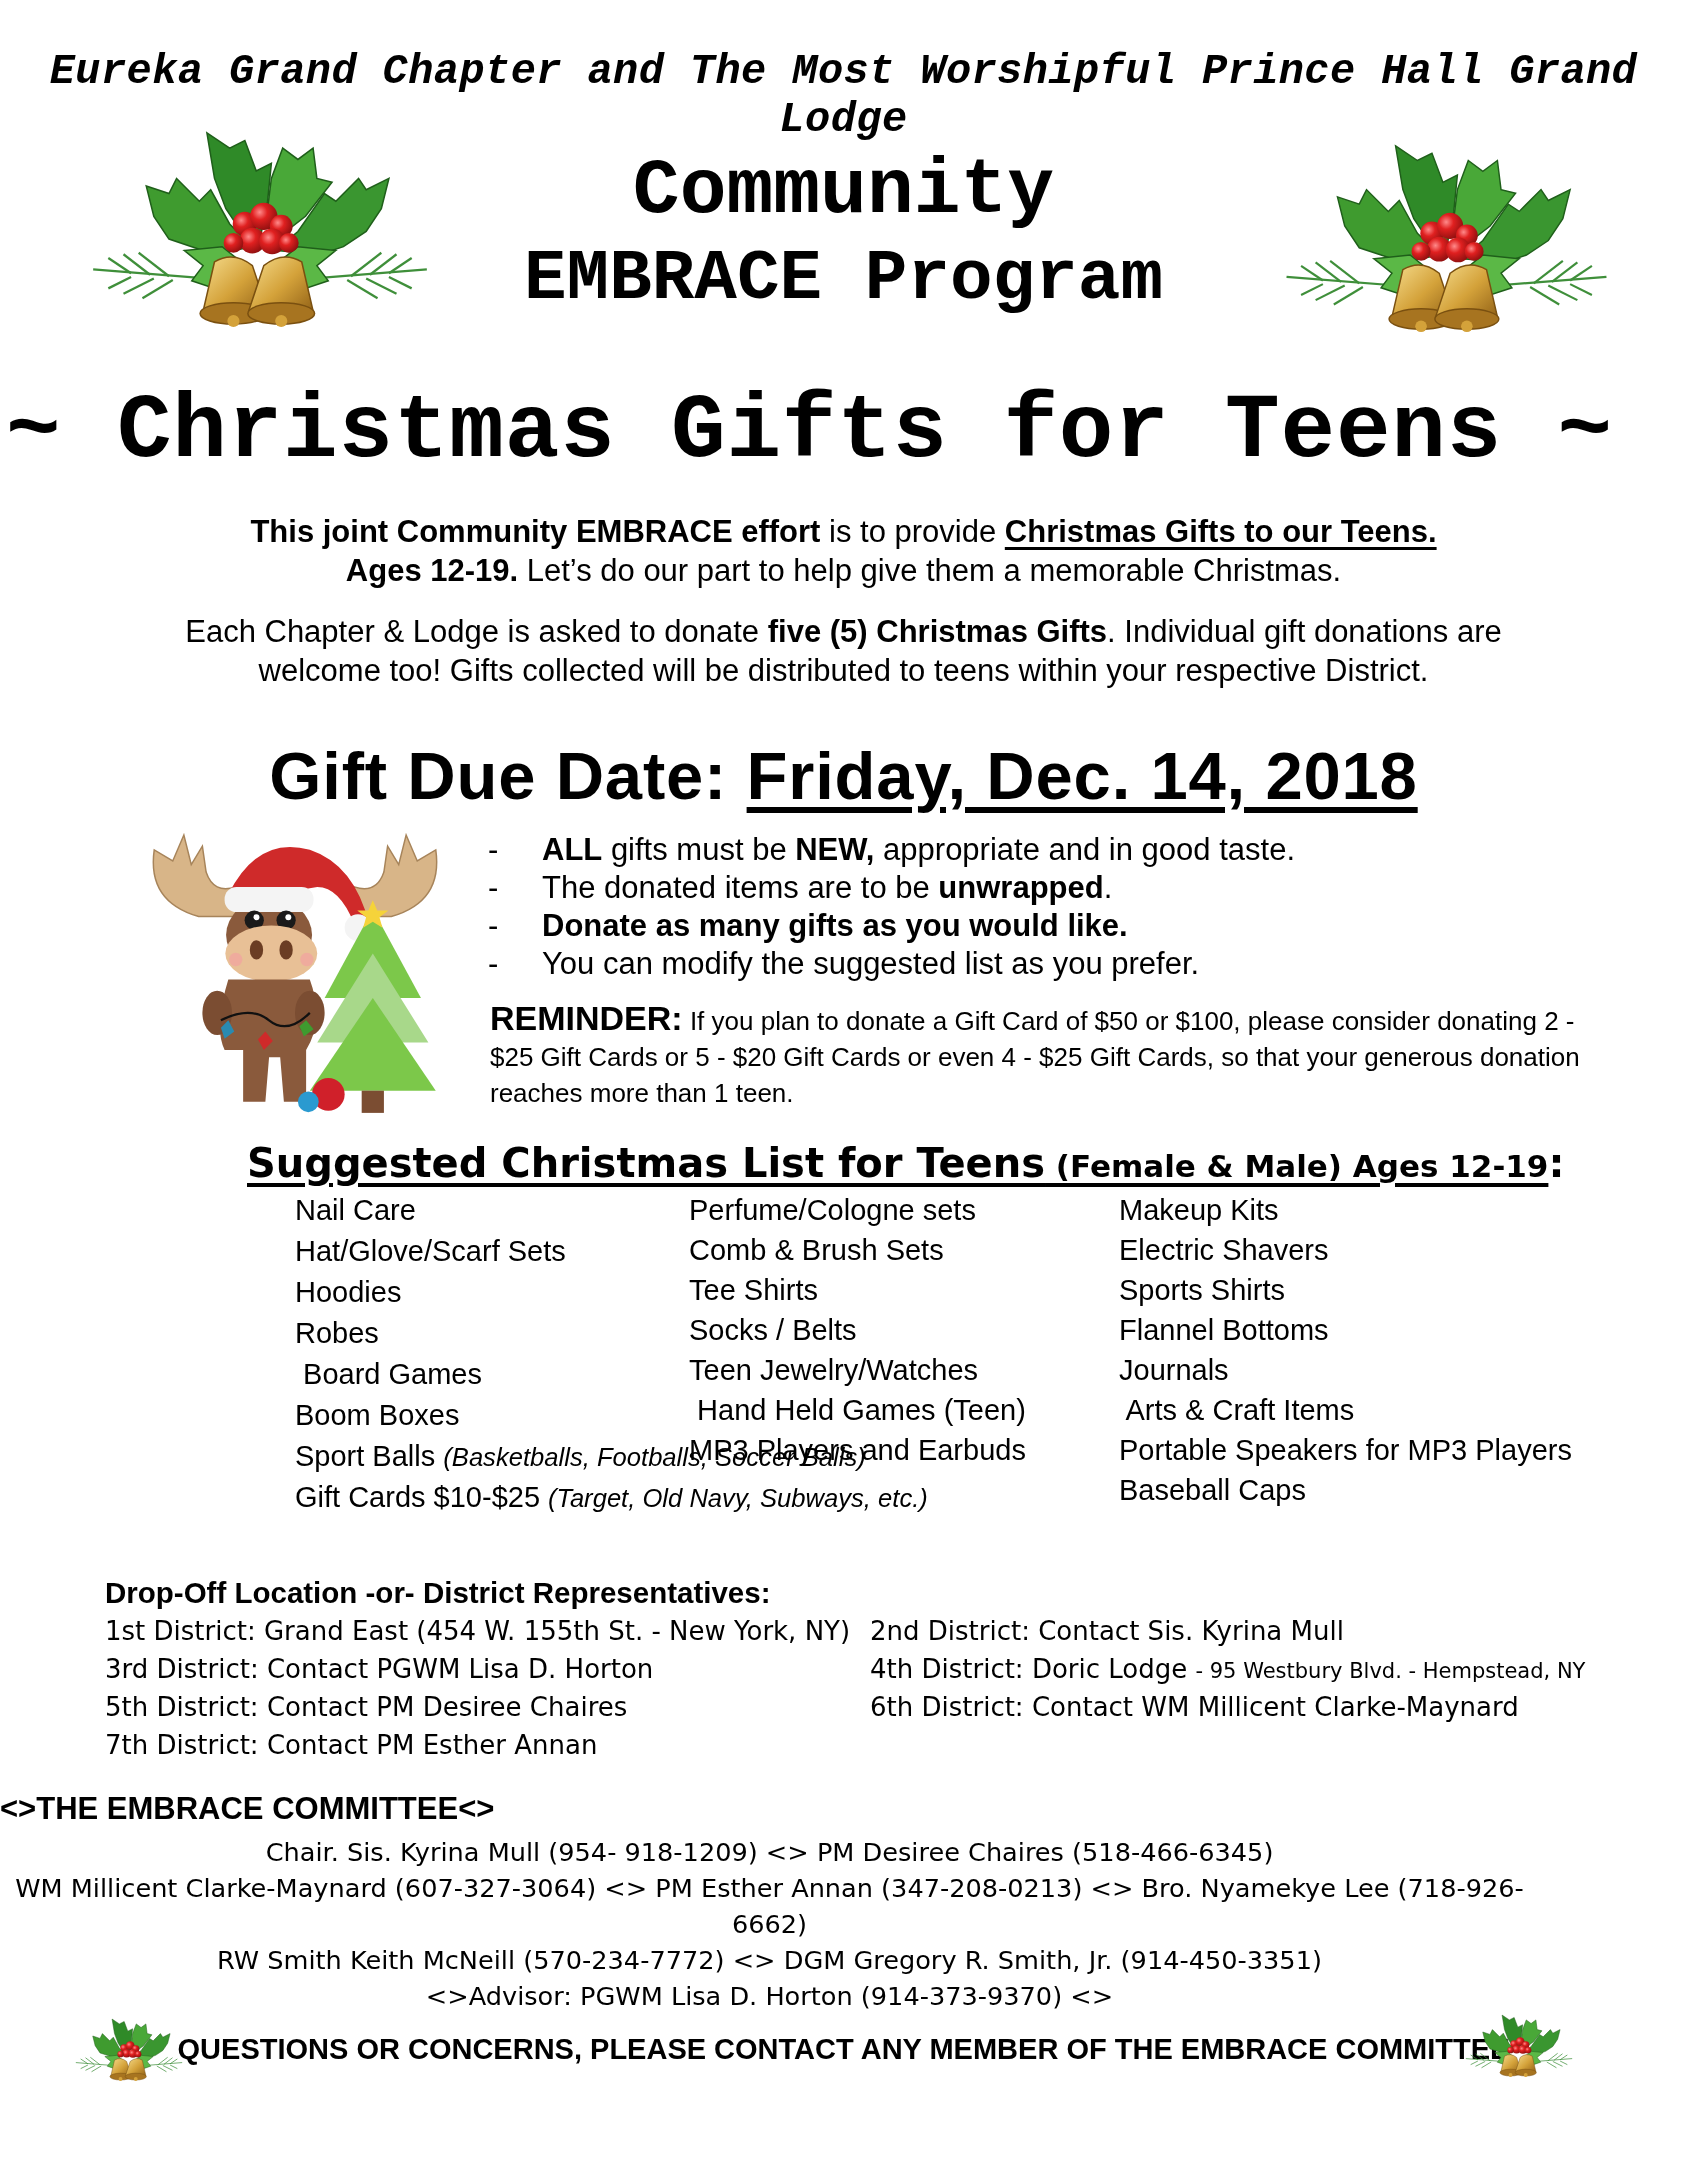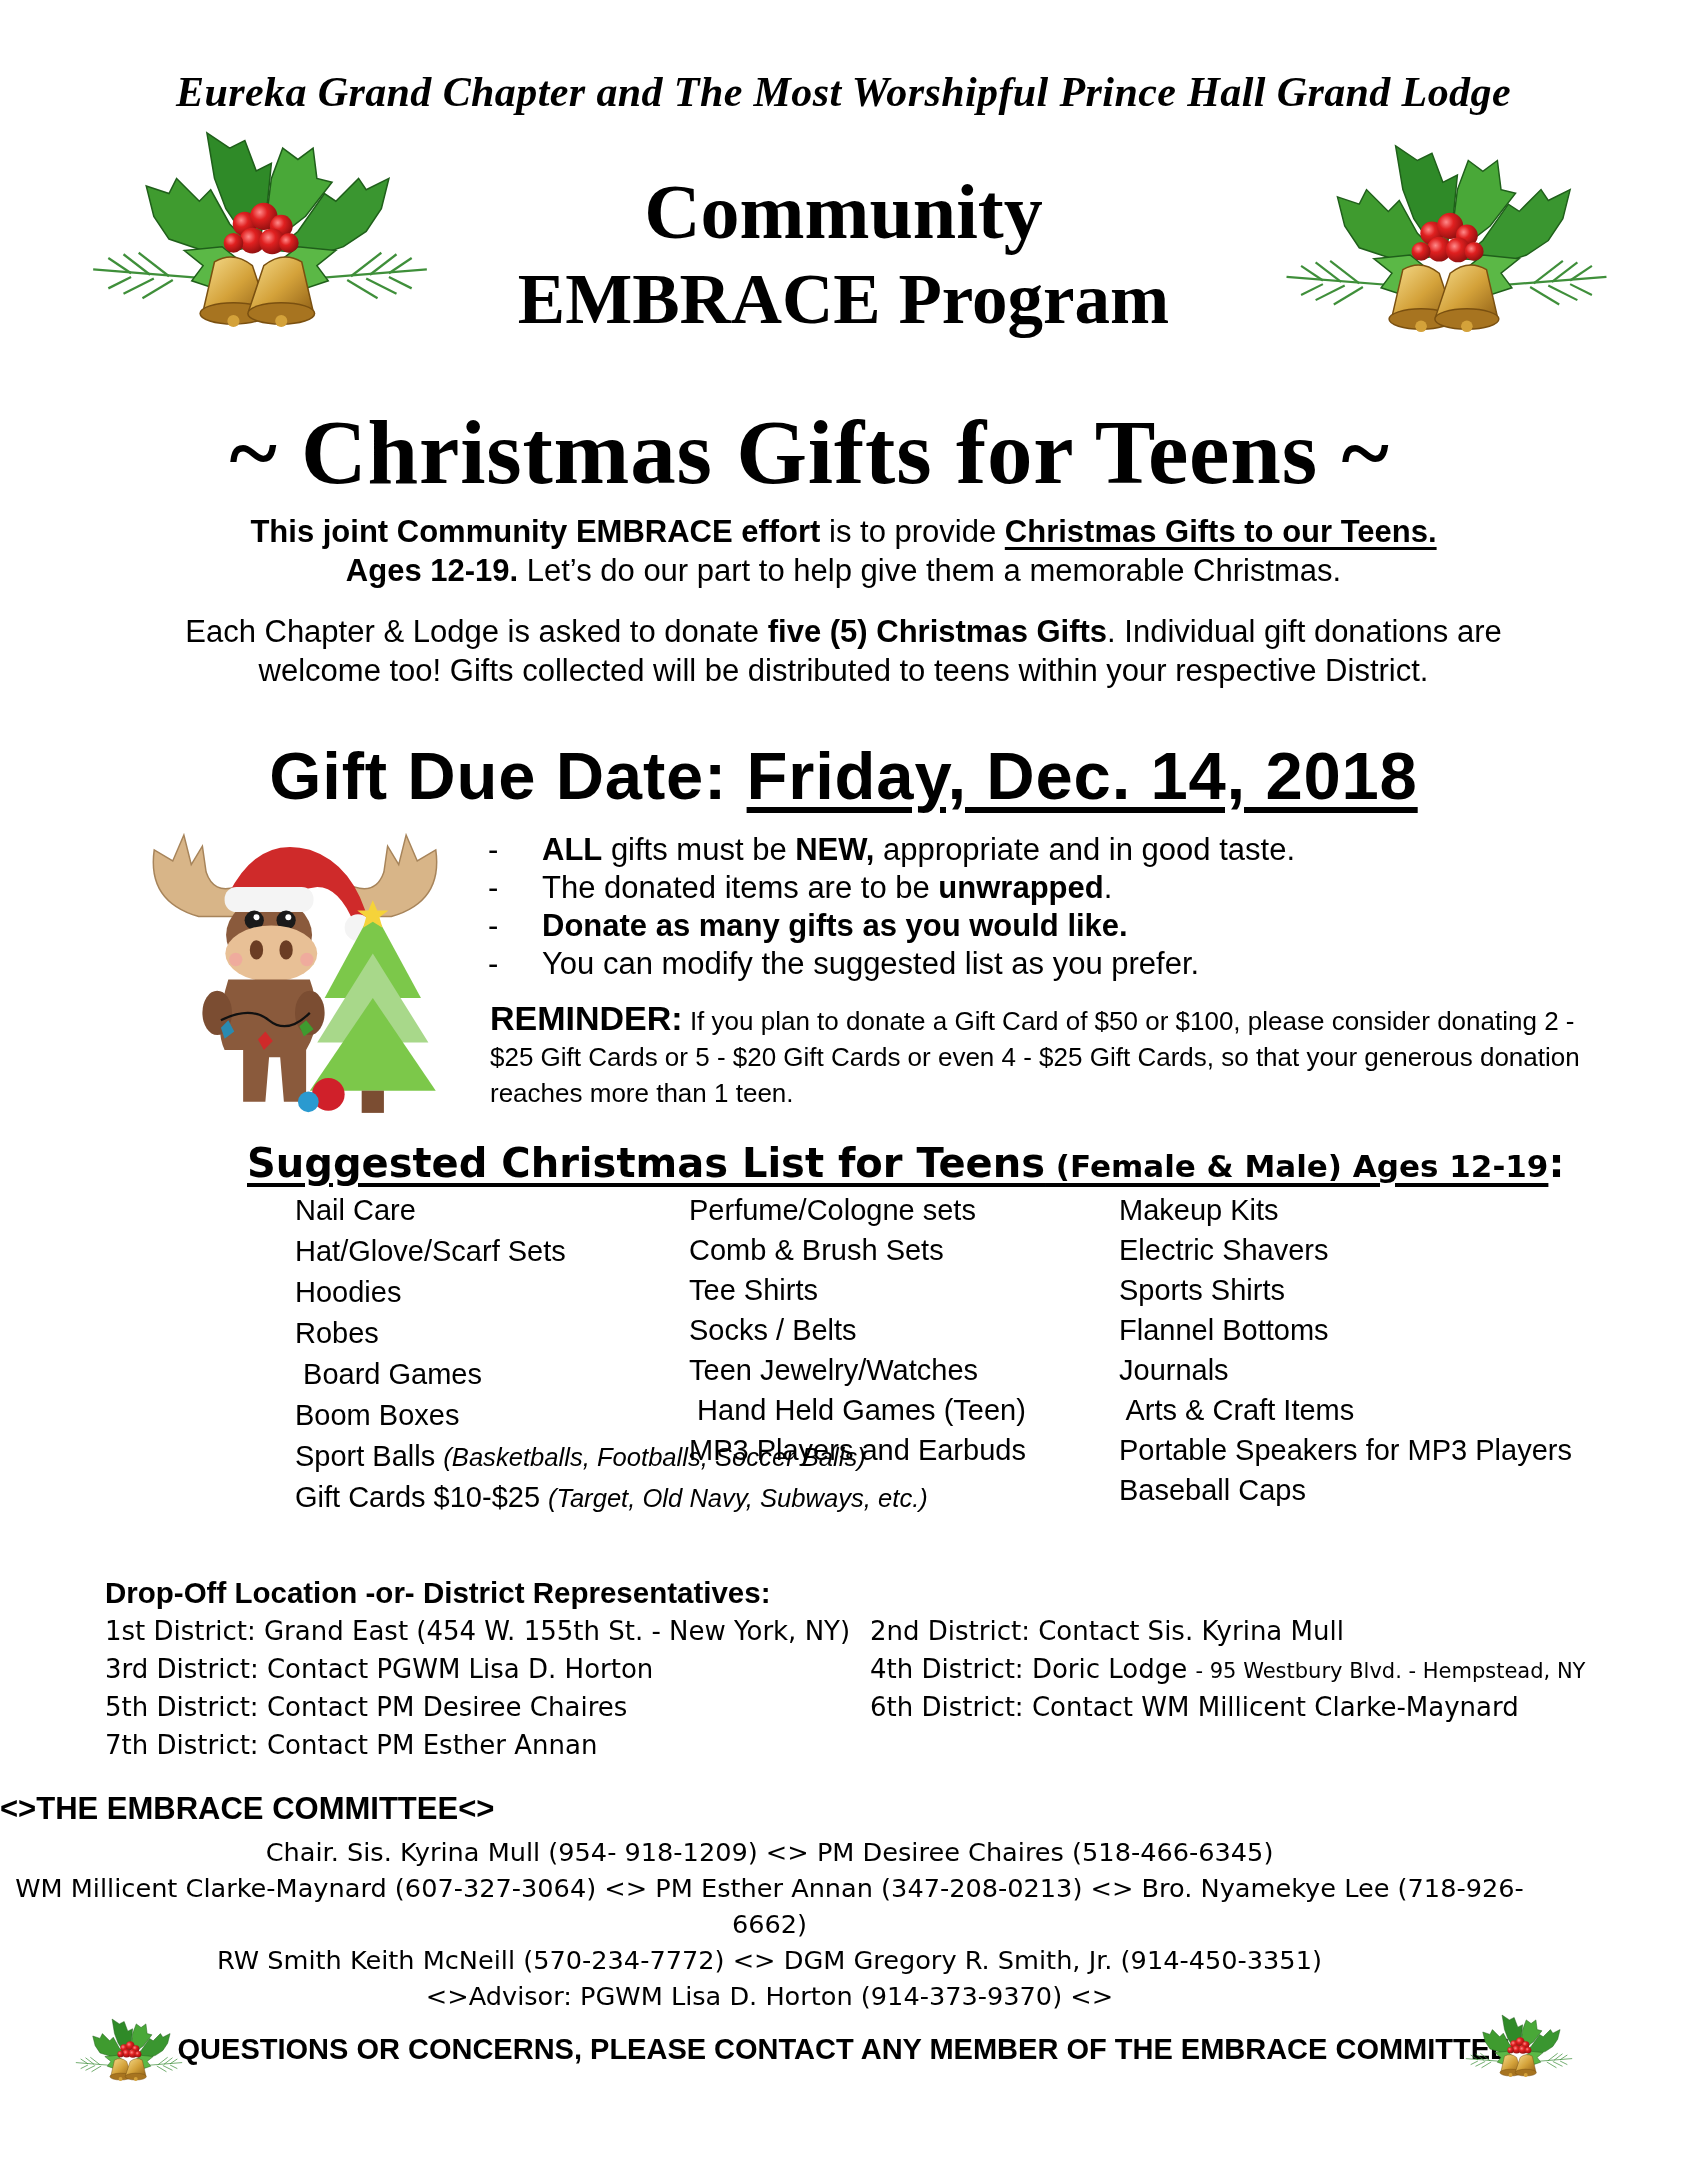--- a/index.html
+++ b/index.html
@@ -1,18 +1,18 @@
 <!DOCTYPE html>
 <html style="font-size:12.4px"><head>
 <meta charset="utf-8">
 <style>
   html, body { margin: 0; padding: 0; background: #ffffff; }
   body { width: 1687px; height: 2183px; position: relative; overflow: hidden; color: #000; }
   .abs { position: absolute; }
-  .serif { font-family: Liberation Serif, serif; margin-top: 20px; }
+  .serif { font-family: Liberation Mono, monospace; }
   .sans { font-family: "Liberation Sans", "DejaVu Sans", sans-serif; }
   .sans2 { font-family: "DejaVu Sans", "Liberation Sans", sans-serif; }
 
   #org-title { left: 0; width: 1687px; top: 48px; text-align: center; font-style: italic; font-weight: bold; font-size: 42px; letter-spacing: 0.4px; }
   #program-line1 { left: 0; width: 1687px; top: 147px; text-align: center; font-weight: bold; font-size: 78px; }
   #program-line2 { left: 0; width: 1687px; top: 239px; text-align: center; font-weight: bold; font-size: 71px; }
   #main-title { left: 0; width: 1619px; top: 380px; text-align: center; font-weight: bold; font-size: 91px; letter-spacing: 0.8px; }
 
   .intro { left: 0; width: 1687px; text-align: center; font-size: 31px; line-height: 39px; }
   #intro1 { top: 512px; }

